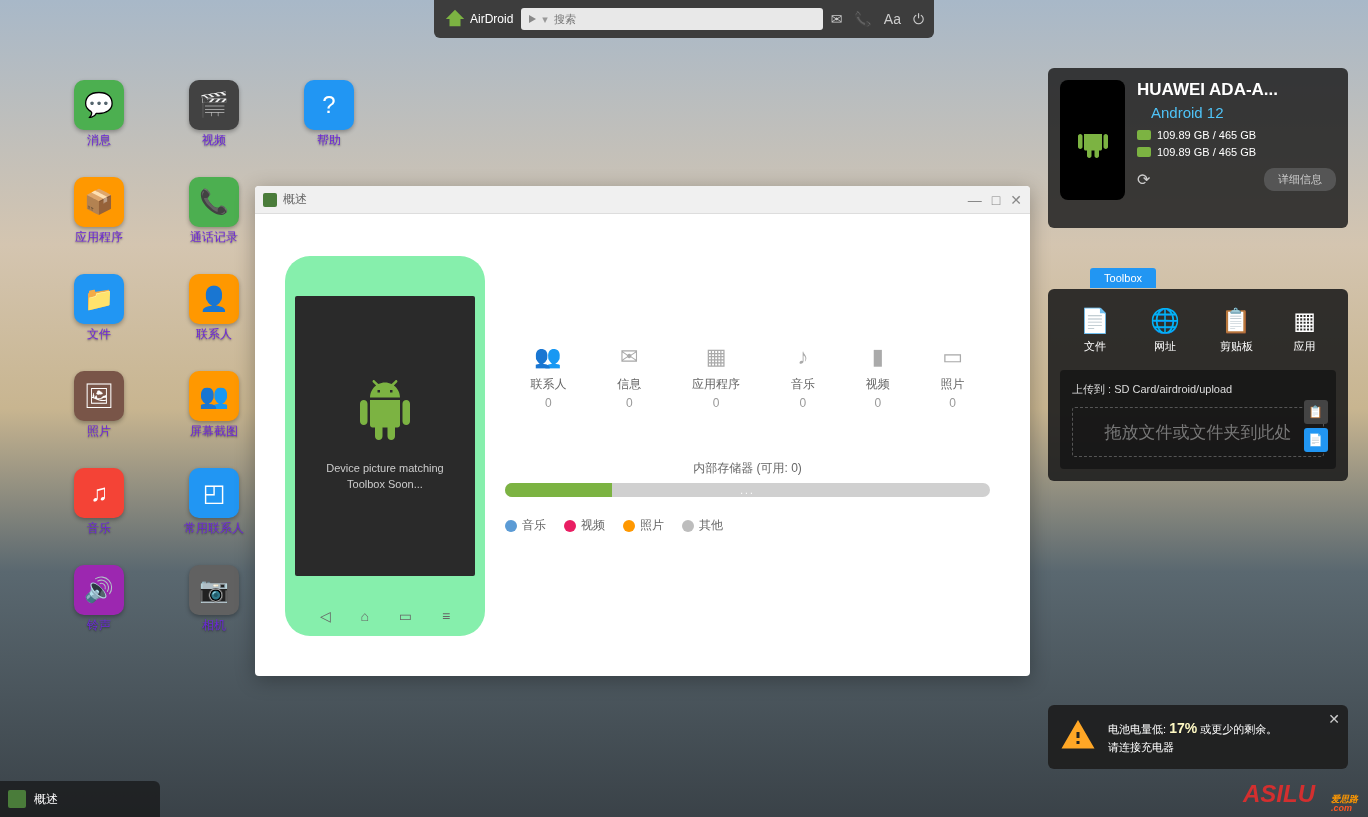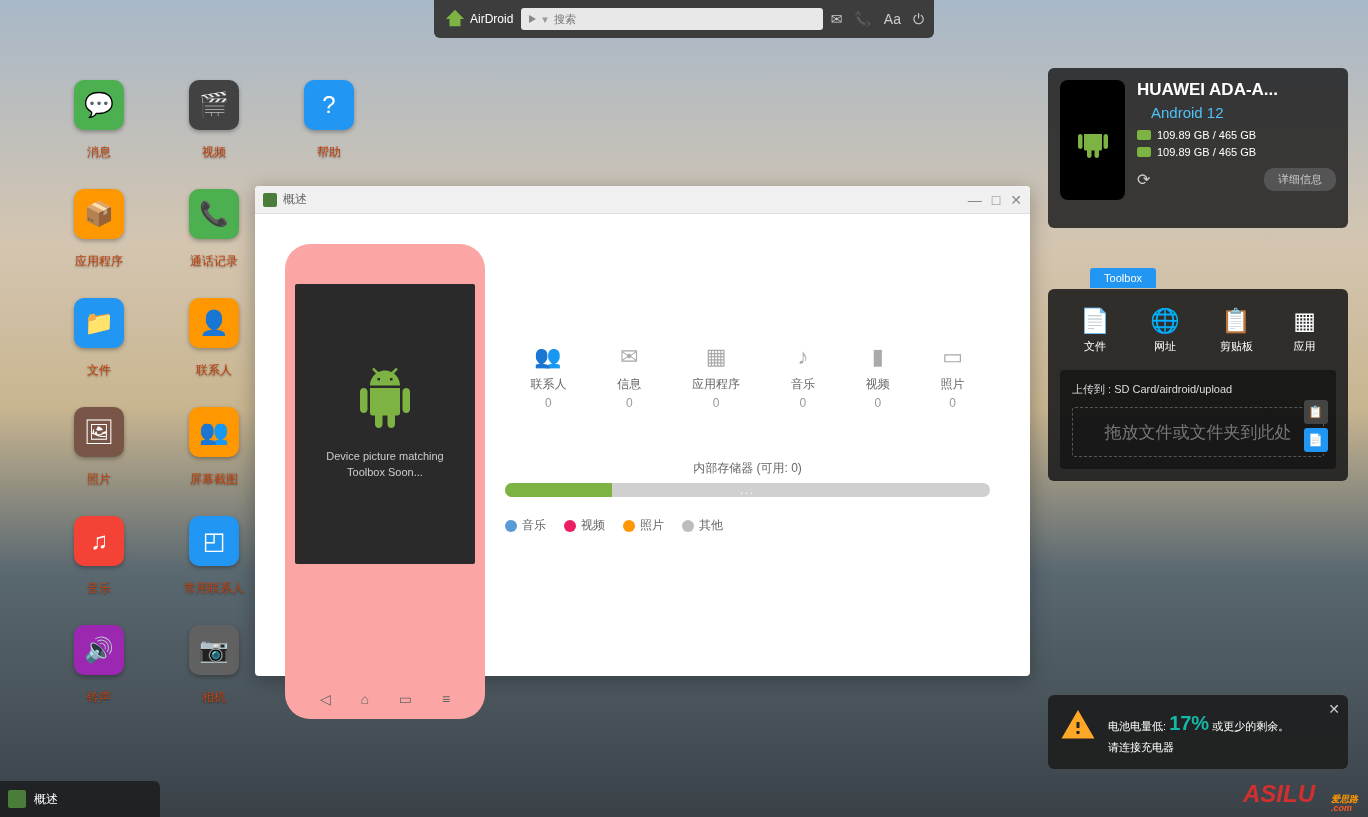--- a/index.html
+++ b/index.html
@@ -11,31 +11,31 @@
 .search-box { flex: 1; background: #e8e8e8; border-radius: 3px; height: 22px; display: flex; align-items: center; padding: 0 8px; gap: 6px; }
 .search-box input { border: none; background: none; outline: none; flex: 1; font-size: 11px; }
 .play-tri { width: 0; height: 0; border-left: 7px solid #888; border-top: 4px solid transparent; border-bottom: 4px solid transparent; }
 .top-icons { display: flex; gap: 12px; color: #ccc; }
 .top-icons span { cursor: pointer; font-size: 14px; }
 
 
 .desktop-icons { position: absolute; top: 80px; left: 54px; display: grid; grid-template-columns: repeat(3, 115px); gap: 28px 0; }
 .dicon { display: flex; flex-direction: column; align-items: center; cursor: pointer; width: 90px; }
 .dicon .ico { width: 50px; height: 50px; border-radius: 10px; display: flex; align-items: center; justify-content: center; color: #fff; font-size: 24px; box-shadow: 0 2px 4px rgba(0,0,0,0.3); }
-.dicon .lbl { color: #c2410c; font-size: 12px; margin-top: 14px; text-shadow: 0 1px 2px rgba(0,0,0,0.5); }
+.dicon .lbl { color: #6d28d9; font-size: 12px; margin-top: 2px; text-shadow: 0 1px 2px rgba(0,0,0,0.5); }
 
 
 .window { position: absolute; top: 186px; left: 255px; width: 775px; height: 490px; background: #fff; border-radius: 4px; box-shadow: 0 4px 20px rgba(0,0,0,0.3); }
 .titlebar { height: 28px; background: #f0f0f0; border-bottom: 1px solid #ddd; display: flex; align-items: center; padding: 0 8px; border-radius: 4px 4px 0 0; }
 .titlebar .ticon { width: 14px; height: 14px; background: #4a7c3a; border-radius: 2px; margin-right: 6px; }
 .titlebar .ttitle { font-size: 12px; color: #666; flex: 1; }
 .titlebar .tbtns { display: flex; gap: 10px; color: #888; font-size: 14px; }
 .titlebar .tbtns span { cursor: pointer; }
 .win-body { display: flex; padding: 30px 20px; height: calc(100% - 28px); }
-.phone-preview { width: 200px; height: 475px; background: #fca5a5; border-radius: 25px; position: relative; padding: 40px 10px 30px; margin-left: 10px; }
+.phone-preview { width: 200px; height: 380px; background: #86efac; border-radius: 25px; position: relative; padding: 40px 10px 30px; margin-left: 10px; margin-top: 12px; }
 .phone-screen { width: 100%; height: 280px; background: #2a2a2a; border-radius: 2px; display: flex; flex-direction: column; align-items: center; justify-content: center; color: #fff; }
 .android-bot { width: 60px; height: 60px; margin-bottom: 20px; }
 .phone-text { font-size: 11px; text-align: center; line-height: 1.5; color: #ccc; }
 .phone-btns { position: absolute; bottom: 12px; left: 0; right: 0; display: flex; justify-content: space-around; padding: 0 20px; }
 .phone-btns span { color: #666; font-size: 14px; }
 .stats-area { flex: 1; padding: 0 20px; }
 .stat-grid { display: flex; justify-content: space-around; margin-top: 100px; margin-bottom: 50px; }
 .stat-item { text-align: center; color: #888; cursor: pointer; }
 .stat-item .sico { font-size: 22px; color: #aaa; }
 .stat-item .slbl { font-size: 12px; margin-top: 6px; color: #666; }
@@ -75,21 +75,21 @@
 .upload-title { color: #ddd; font-size: 11px; margin-bottom: 10px; }
 .upload-drop { border: 1px dashed #555; height: 50px; display: flex; align-items: center; justify-content: center; color: #777; font-size: 17px; border-radius: 3px; }
 .upload-btns { position: absolute; right: 8px; top: 30px; display: flex; flex-direction: column; gap: 4px; }
 .upload-btns button { width: 24px; height: 24px; background: #444; border: none; color: #fff; border-radius: 3px; cursor: pointer; font-size: 12px; }
 .upload-btns button.active { background: #2196f3; }
 
 
 .battery-notif { position: absolute; bottom: 48px; right: 20px; width: 300px; background: rgba(30,30,30,0.92); border-radius: 6px; padding: 12px; display: flex; gap: 12px; color: #fff; }
 .battery-notif .warn-icon { width: 36px; height: 36px; display: flex; align-items: center; justify-content: center; }
 .battery-notif .msg { flex: 1; font-size: 11px; line-height: 1.6; }
-.battery-notif .pct { color: #14b8a6; font-weight: bold; font-size: 20px; }
+.battery-notif .pct { color: #fef9c3; font-weight: bold; font-size: 14px; }
 .battery-notif .close-x { position: absolute; top: 6px; right: 8px; color: #ccc; cursor: pointer; font-size: 14px; }
 
 
 .taskbar { position: absolute; bottom: 0; left: 0; width: 160px; height: 36px; background: rgba(20,20,20,0.7); display: flex; align-items: center; padding: 0 8px; gap: 8px; border-radius: 0 6px 0 0; }
 .taskbar .ticon2 { width: 18px; height: 18px; background: #4a7c3a; border-radius: 2px; }
 .taskbar .tlabel { color: #fff; font-size: 12px; }
 
 
 .watermark { position: absolute; bottom: 4px; right: 10px; font-family: Arial; font-weight: 900; font-size: 24px; color: #d32f2f; font-style: italic; display: flex; align-items: baseline; }
 .watermark .wm-sub { font-size: 9px; color: #ff9800; margin-left: 16px; }

